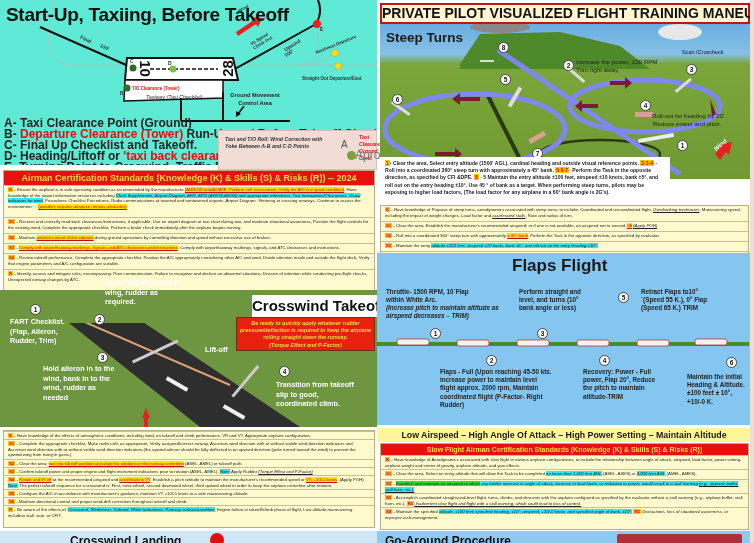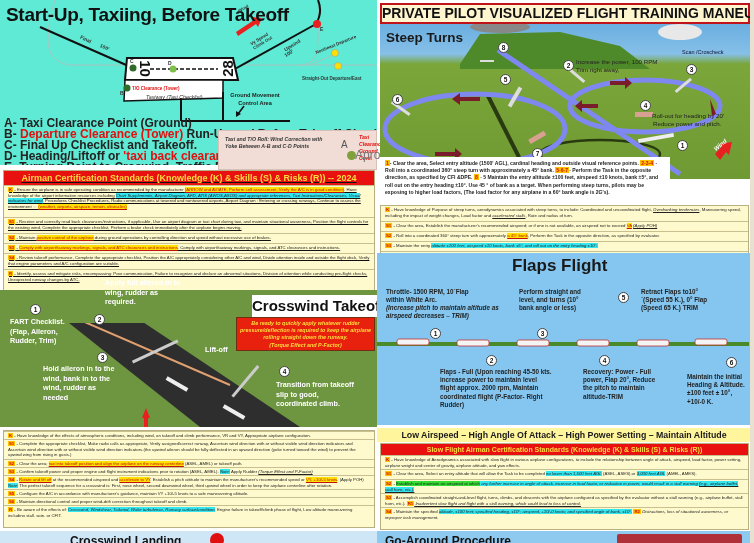--- a/index.html
+++ b/index.html
@@ -130,21 +130,21 @@
 </div>
 
 <div class="abs apron-box">
   <div class="abs t1">Taxi and T/O Roll: Wind Correction with Yoke Between A-B and C-D Points</div>
   <div class="abs t2" style="width:18px;">Taxi Clearance Ground Cont.</div>
   <div class="abs ta">A</div>
   <div class="abs apron-dot"></div>
   <div class="abs tb">Apron</div>
 </div>
 
-<div class="acs" style="left:3px;top:170px;width:372px;height:153px;text-decoration:underline;">
+<div class="acs" style="left:3px;top:170px;width:372px;height:153px;">
   <div class="acs-head">Airman Certification Standards (Knowledge (K) &amp; Skills (S) &amp; Risks (R)) -- 2024</div>
   <div class="acs-row" style="height:32px;">
     <span class="tag">K</span><span> - Ensure the airplane is in safe operating condition as recommended by the manufacturer </span><span class="hl-y">(ARROW and AVIATE, Perform self assessment, Verify the A/C is in good condition)</span><span>. Have knowledge of the airport information resources including </span><span class="hl-c">Chart Supplements, Airport Diagram, AFD, ATIS (AWOS,ASOS) and appropriate references, Taxi Instructions/Clearances, Visual indicators for wind</span><span>. Procedures Checklist Procedures, Radio communications at towered and nontowered airports, Airport Diagram : Entering or crossing runways, Continue to assess the environment ⇔ </span><span class="hl-y">(weather, airports, airspace, terrain, obstacles)</span>
   </div>
   <div class="acs-row" style="height:16px;"><span class="tag">S1</span><span> - Receive and correctly read back clearances/instructions, if applicable, Use an airport diagram or taxi chart during taxi, and maintain situational awareness, Position the flight controls for the existing wind, Complete the appropriate checklist, Perform a brake check immediately after the airplane begins moving.</span></div>
   <div class="acs-row" style="height:10px;"><span class="tag">S2</span><span> - Maintain </span><span class="hl-y">positive control of the airplane</span><span> during ground operations by controlling direction and speed without excessive use of brakes.</span></div>
   <div class="acs-row" style="height:10px;"><span class="tag">S3</span><span> - </span><span class="hl-y">Comply with airport/taxiway markings, signals, and ATC clearances and instructions</span><span>. Comply with airport/taxiway markings, signals, and ATC clearances and instructions.</span></div>
   <div class="acs-row" style="height:16px;"><span class="tag">S4</span><span> - Review takeoff performance, Complete the appropriate checklist, Position the A/C appropriately considering other A/C and wind, Divide attention inside and outside the flight deck, Verify that engine parameters and A/C configuration are suitable.</span></div>
   <div class="acs-row" style="height:16px;"><span class="tag">R</span><span> - Identify, assess and mitigate risks, encompassing: Poor communication, Failure to recognize and declare an abnormal situations, Division of attention while conducting pre-flight checks, Unexpected runway changes by ATC.</span></div>
 </div>

